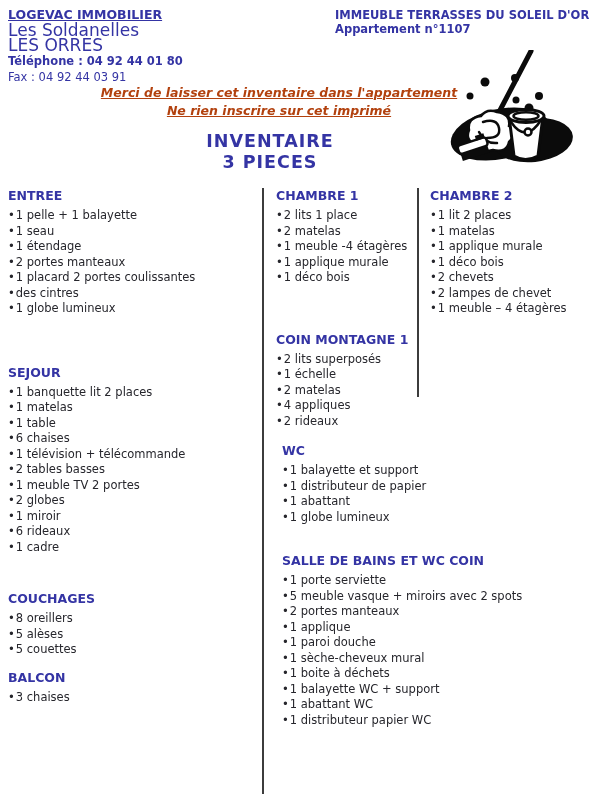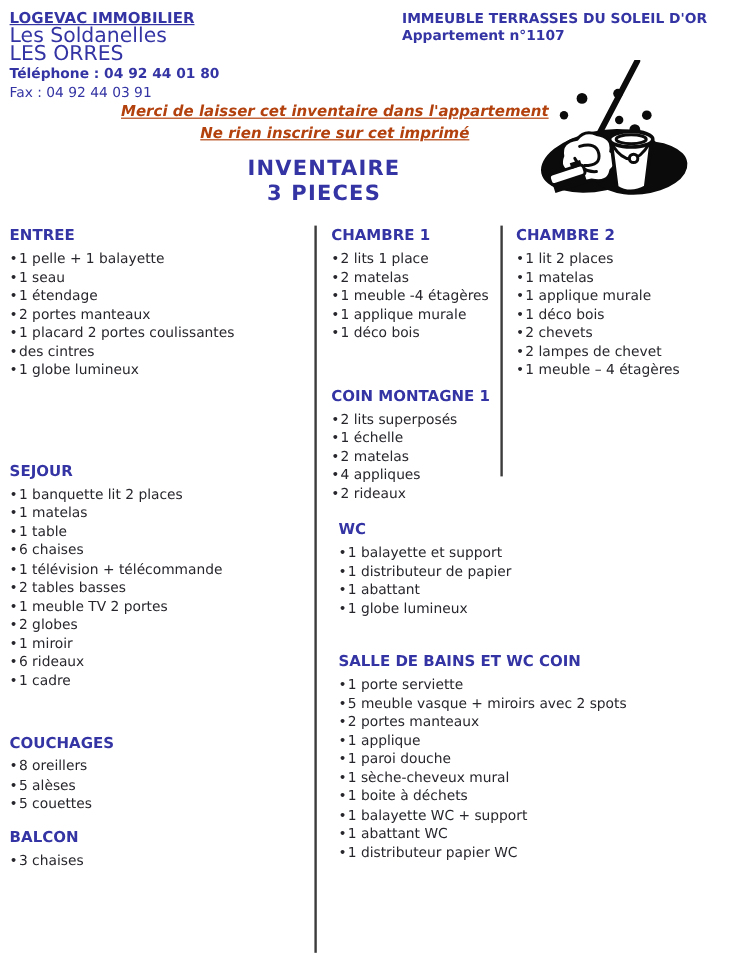--- a/index.html
+++ b/index.html
@@ -32,24 +32,24 @@
   
   .art{position:absolute;left:445px;top:50px;width:165px;height:125px;}
   
   .col{position:absolute;top:188px;}
   .col1{left:8px;width:252px;}
   .col2{left:276px;width:238px;}
   .col3{left:430px;width:180px;}
   .sec-title{color:var(--blue);font-weight:bold;font-size:12.5px;line-height:16px;margin:0 0 4px 0;}
   .item{font-size:11.5px;line-height:15.5px;color:var(--ink);white-space:nowrap;}
   .item .bullet{margin-right:1px;}
-  .col1 .section:nth-of-type(2){margin-top:68px;}
+  .col1 .section:nth-of-type(2){margin-top:48px;}
   .col1 .section:nth-of-type(3){margin-top:36px;}
   .col1 .section:nth-of-type(4){margin-top:12px;}
-  .col2 .section:nth-of-type(2){margin-top:36px;}
+  .col2 .section:nth-of-type(2){margin-top:46px;}
   .col2 .section:nth-of-type(3){margin-top:14px;}
   .col2 .section:nth-of-type(4){margin-top:28px;}
   .col2 .section:nth-of-type(3),
   .col2 .section:nth-of-type(4){margin-left:6px;}
   
   .divider{position:absolute;width:2px;background:#3c3c3c;}
   .divider-1{left:262px;top:188px;height:606px;}
   .divider-2{left:417px;top:188px;height:209px;}
 </style>
 </head>

